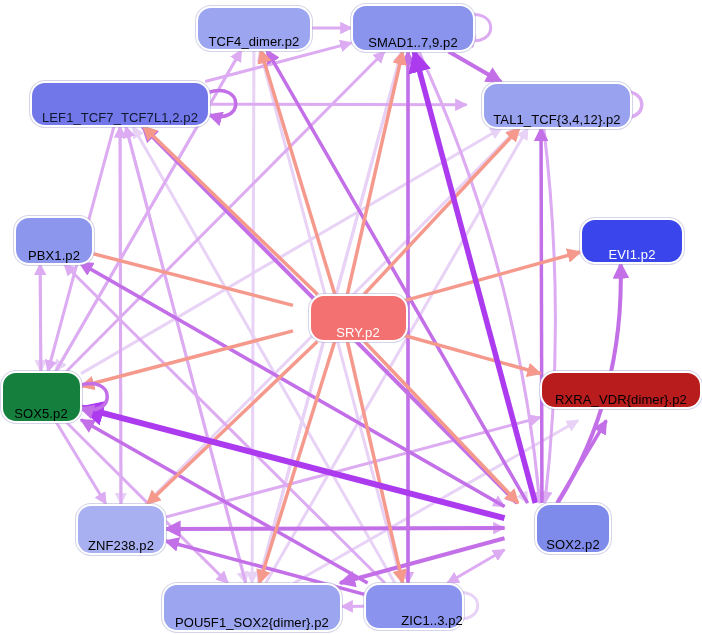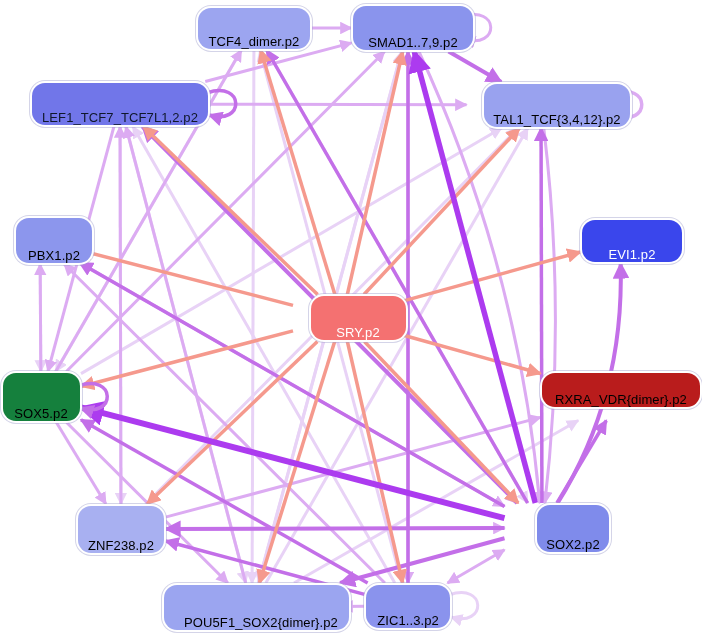--- a/index.html
+++ b/index.html
@@ -140,20 +140,20 @@
       </div>
       <div class="node" style="left: 542px; top: 373px; width: 158px; height: 34px; background: #b91c1c; color: rgb(0, 0, 0);">
         <span>RXRA_VDR{dimer}.p2</span>
       </div>
       <div class="node" style="left: 78px; top: 505.5px; width: 86px; height: 47px; background: rgb(168, 176, 241); color: #000000;">
         <span>ZNF238.p2</span>
       </div>
       <div class="node" style="left: 506px; top: 504.5px; width: 72px; height: 47px; background: rgb(127, 139, 235); color: rgb(0, 0, 0); margin-left: 31px;">
         <span>SOX2.p2</span>
       </div>
-      <div class="node" style="left: 164px; top: 584.5px; width: 176px; height: 45px; background: rgb(155, 165, 240); color: rgb(0, 0, 0); padding-left: 9px;">
+      <div class="node" style="left: 164px; top: 584.5px; width: 176px; height: 45px; background: rgb(155, 165, 240); color: rgb(0, 0, 0);">
         <span>POU5F1_SOX2{dimer}.p2</span>
       </div>
-      <div class="node" style="left: 366px; top: 584.5px; width: 84px; height: 43px; background: rgb(138, 147, 237); color: rgb(0, 0, 0);">
+      <div class="node" style="left: 366px; top: 584.5px; width: 60px; height: 43px; background: rgb(138, 147, 237); color: rgb(0, 0, 0); padding-left: 36px;">
         <span>ZIC1..3.p2</span>
       </div>
     </div>
 </div>
 
 </body></html>

